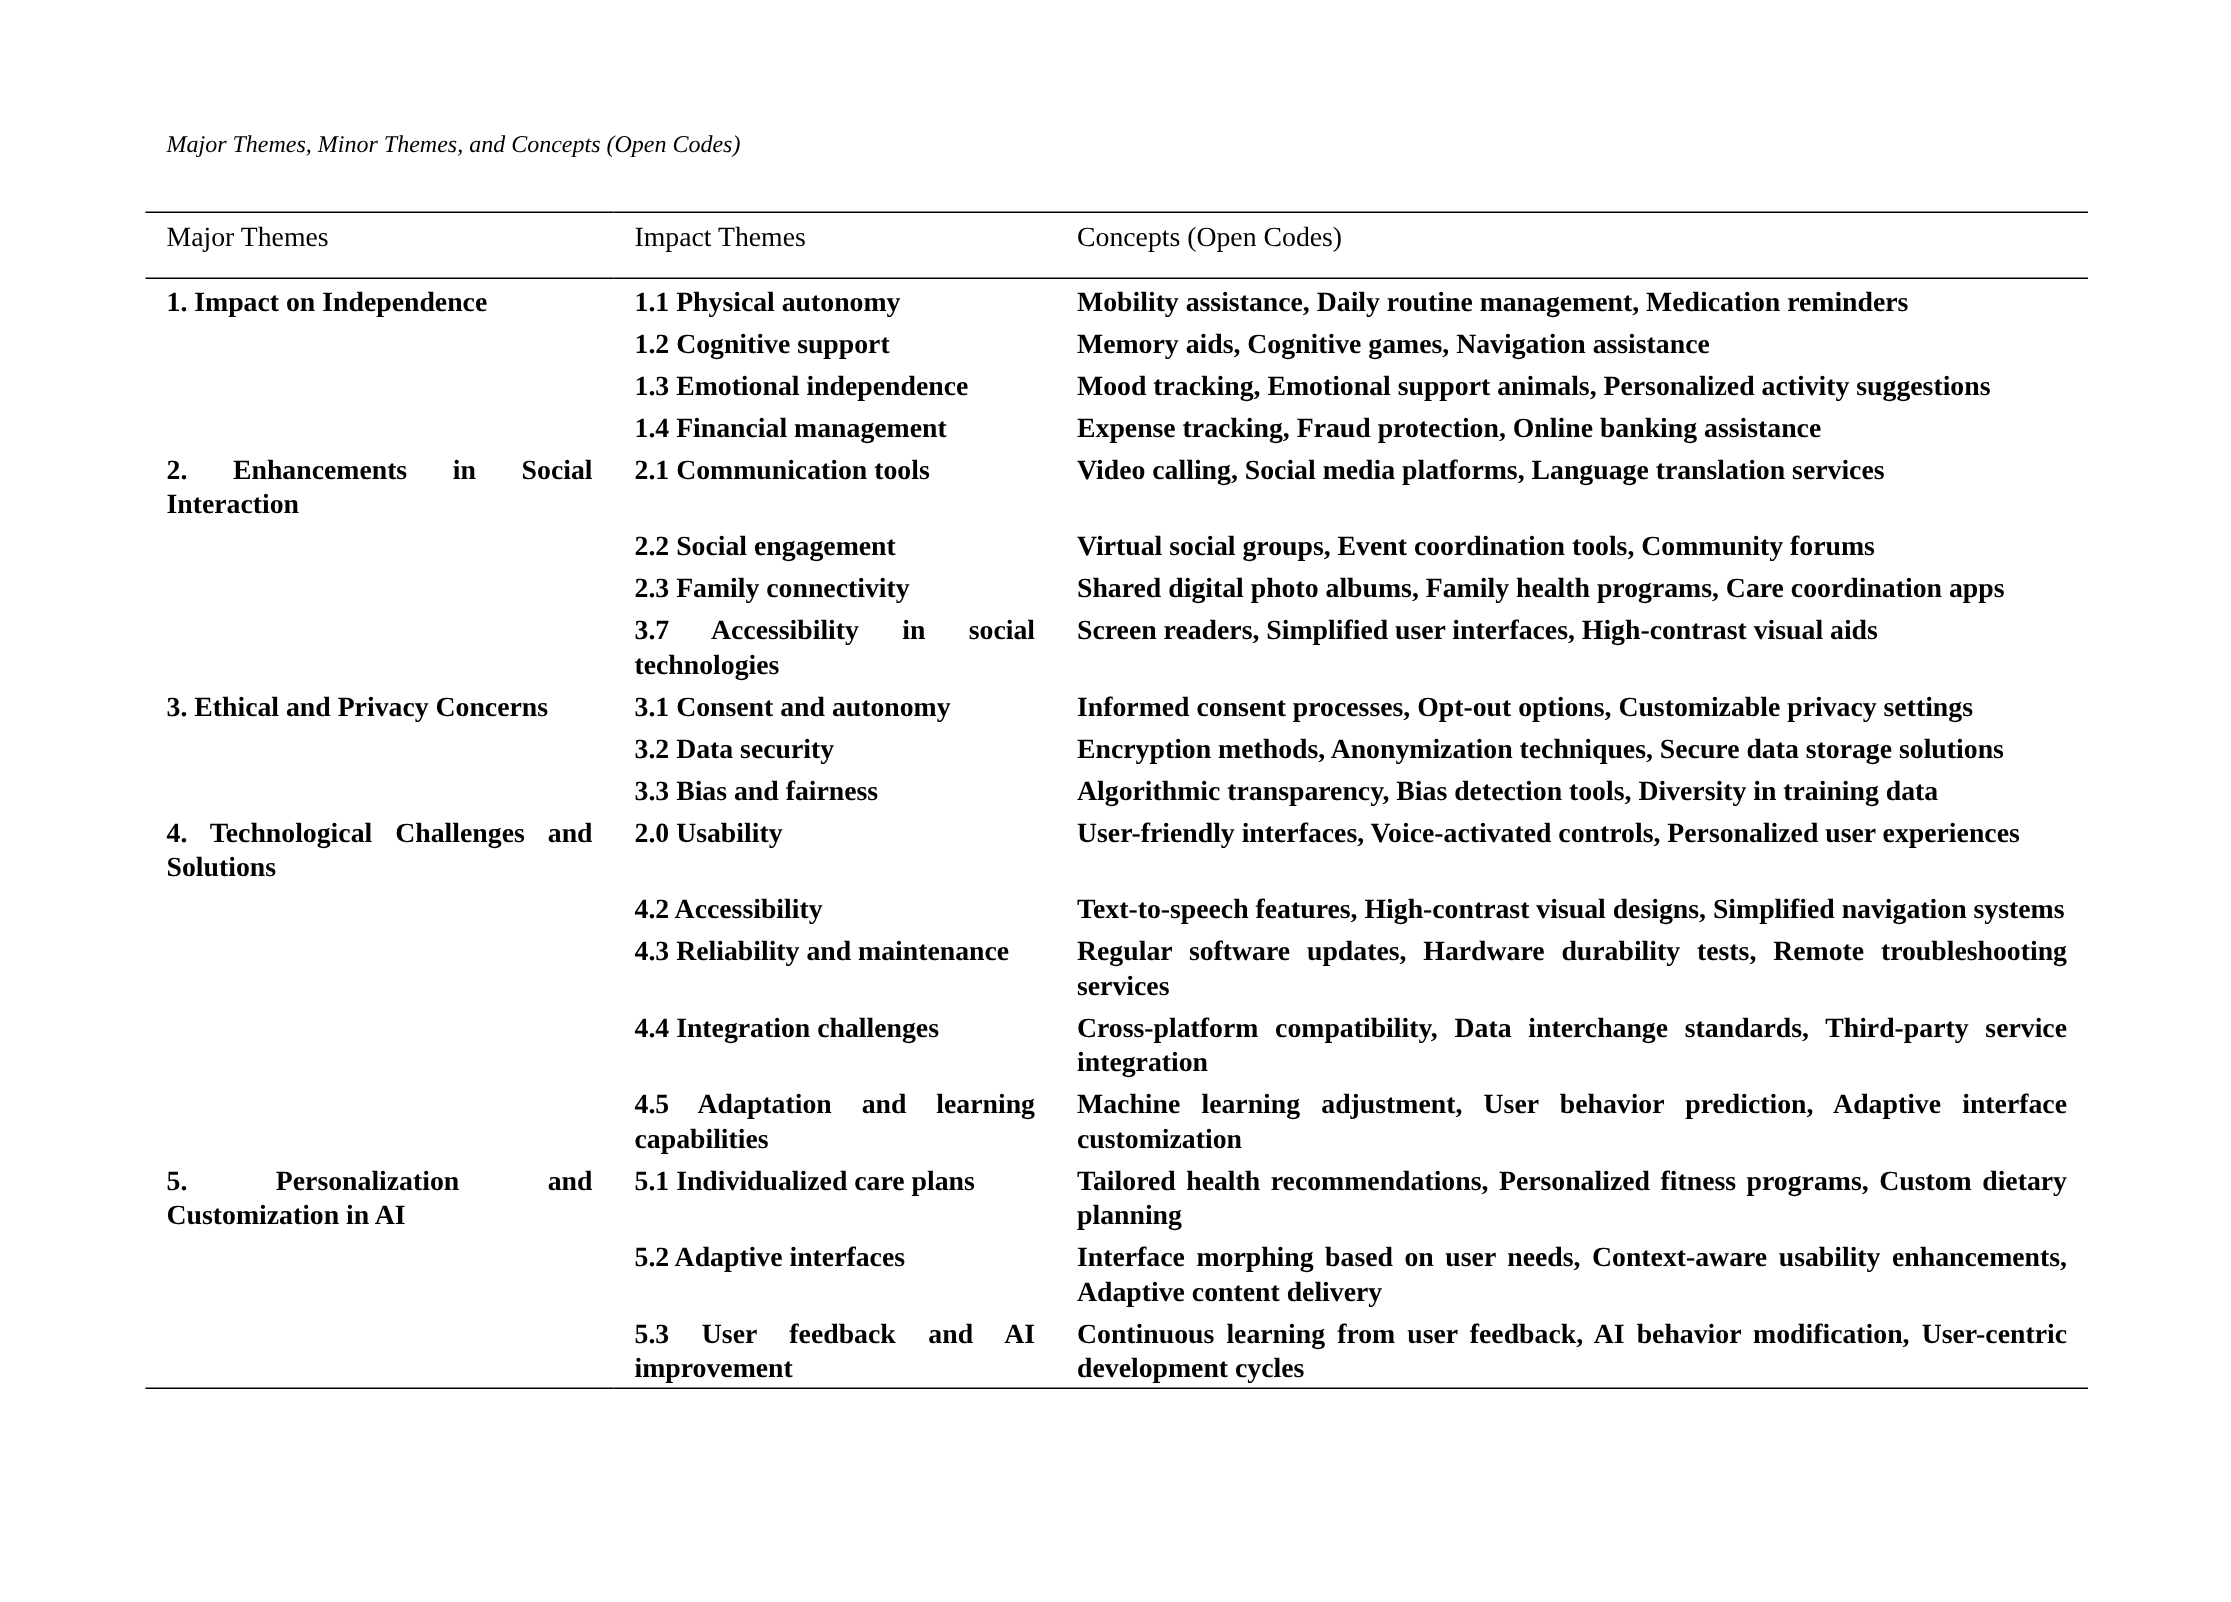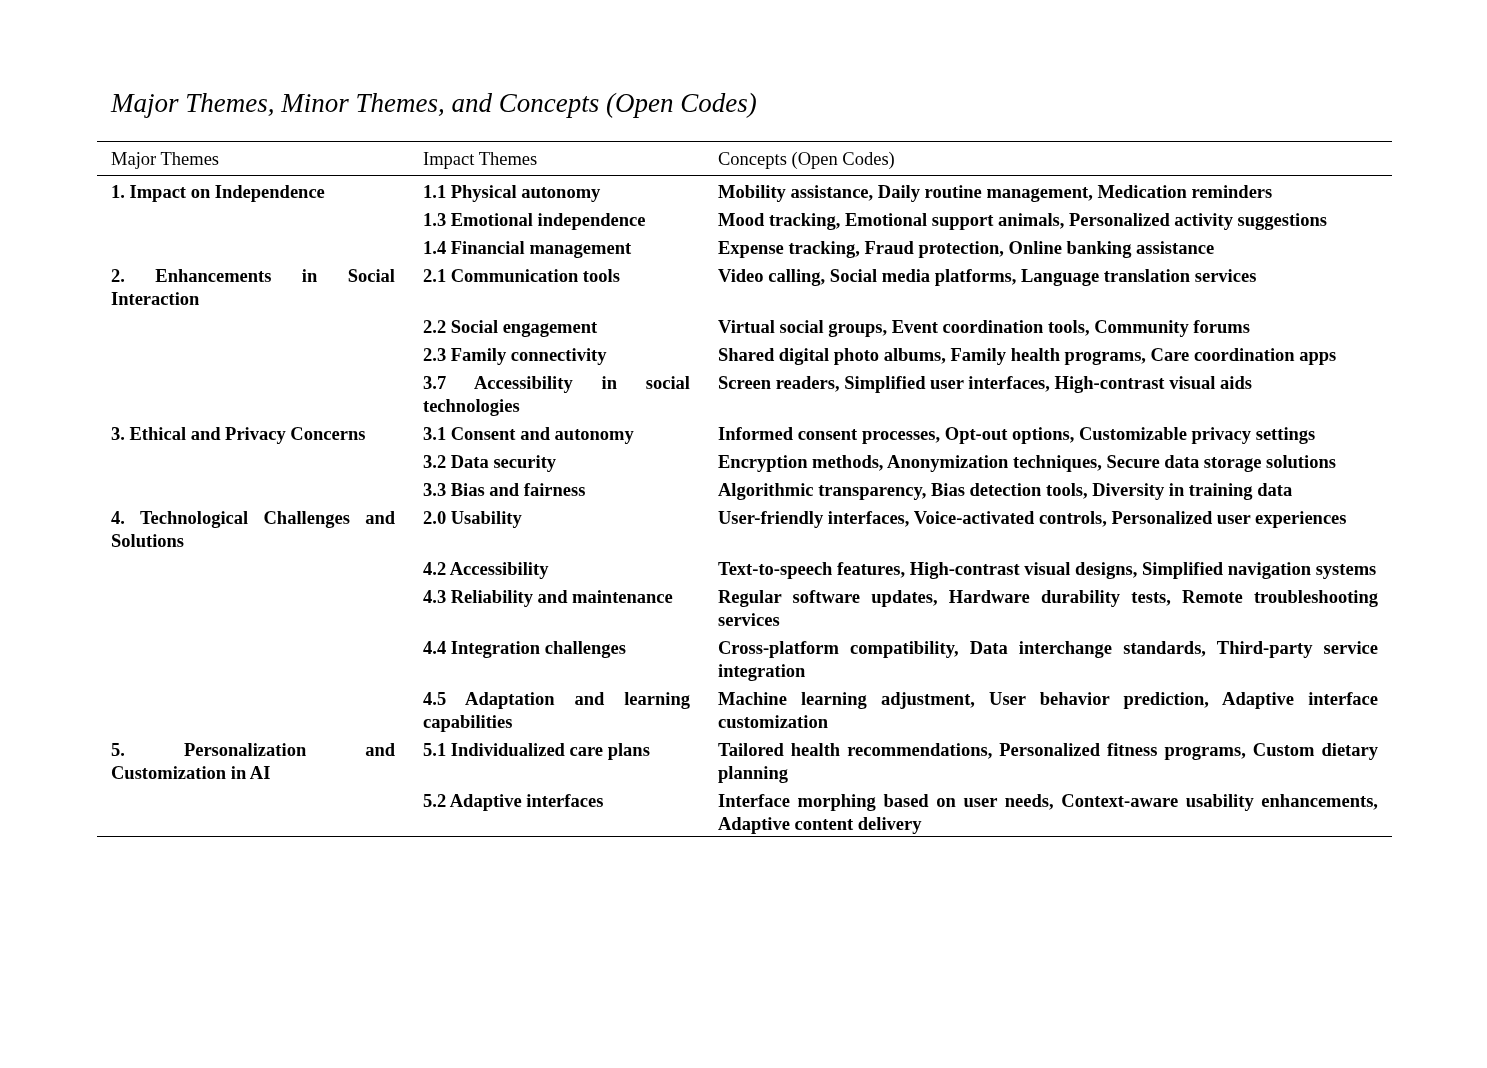--- a/index.html
+++ b/index.html
@@ -1,21 +1,21 @@
 <!DOCTYPE html>
 <html><head>
 <meta charset="utf-8">
 <style>
   html, body { margin: 0; padding: 0; background: #ffffff; }
   body { width: 1487px; height: 1068px; position: relative; font-family: "Liberation Serif", "DejaVu Serif", serif; color: #000; }
-  .caption { position: absolute; left: 111px; top: 88px; font-size: 27px; font-style: italic; }
+  .caption { position: absolute; left: 111px; top: 88px; font-size: 16px; font-style: italic; }
   table.tbl { position: absolute; left: 97px; top: 141px; width: 1295px; border-collapse: collapse; font-size: 18.5px; line-height: 23px; }
   table.tbl thead tr { border-top: 1px solid #000; border-bottom: 1px solid #000; }
   table.tbl tbody tr:last-child { border-bottom: 1px solid #000; }
-  table.tbl th { font-weight: normal; text-align: left; padding: 6px 14px 4px 14px; height: 22px; vertical-align: top; }
+  table.tbl th { font-weight: normal; text-align: left; padding: 6px 14px 14px 14px; height: 22px; vertical-align: top; }
   table.tbl td { vertical-align: top; padding: 5px 14px 0 14px; text-align: justify; font-weight: bold; }
   col.c1 { width: 312px; } col.c2 { width: 295px; } col.c3 { width: 688px; }
   td.minor { text-align: justify; text-align-last: left; }
   tbody tr.last td { padding-bottom: 0; }
 </style>
 </head>
 <body>
 
 <div class="caption">Major Themes, Minor Themes, and Concepts (Open Codes)</div>
 
@@ -30,20 +30,25 @@
       <th>Major Themes</th>
       <th>Impact Themes</th>
       <th>Concepts (Open Codes)</th>
     </tr>
   </thead>
   <tbody id="tbody">
       <tr>
         <td>1. Impact on Independence</td>
         <td class="minor">1.1 Physical autonomy</td>
         <td>Mobility assistance, Daily routine management, Medication reminders</td>
+      </tr>
+      <tr>
+        <td></td>
+        <td class="minor">1.2 Cognitive support</td>
+        <td>Memory aids, Cognitive games, Navigation assistance</td>
       </tr>
       <tr>
         <td></td>
         <td class="minor">1.3 Emotional independence</td>
         <td>Mood tracking, Emotional support animals, Personalized activity suggestions</td>
       </tr>
       <tr>
         <td></td>
         <td class="minor">1.4 Financial management</td>
         <td>Expense tracking, Fraud protection, Online banking assistance</td>
@@ -111,14 +116,19 @@
       <tr>
         <td>5. Personalization and Customization in AI</td>
         <td class="minor">5.1 Individualized care plans</td>
         <td>Tailored health recommendations, Personalized fitness programs, Custom dietary planning</td>
       </tr>
       <tr>
         <td></td>
         <td class="minor">5.2 Adaptive interfaces</td>
         <td>Interface morphing based on user needs, Context-aware usability enhancements, Adaptive content delivery</td>
       </tr>
+      <tr class="last">
+        <td></td>
+        <td class="minor">5.3 User feedback and AI improvement</td>
+        <td>Continuous learning from user feedback, AI behavior modification, User-centric development cycles</td>
+      </tr>
     </tbody>
 </table>
 
 </body></html>

